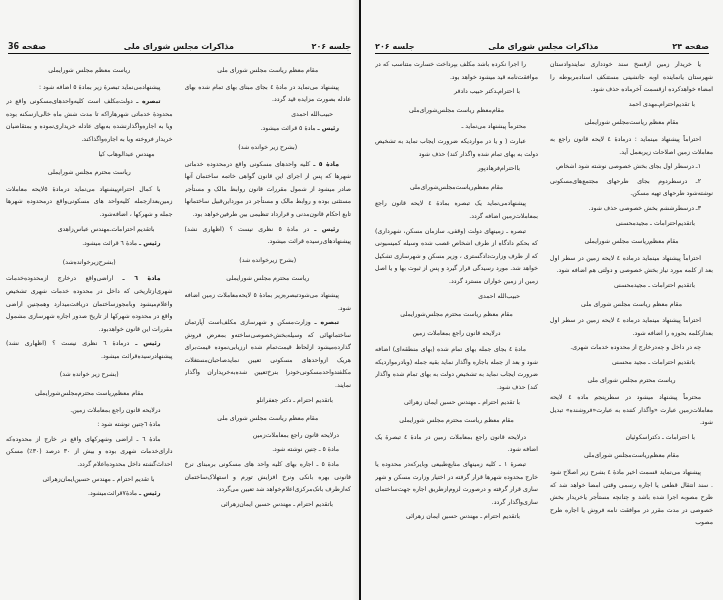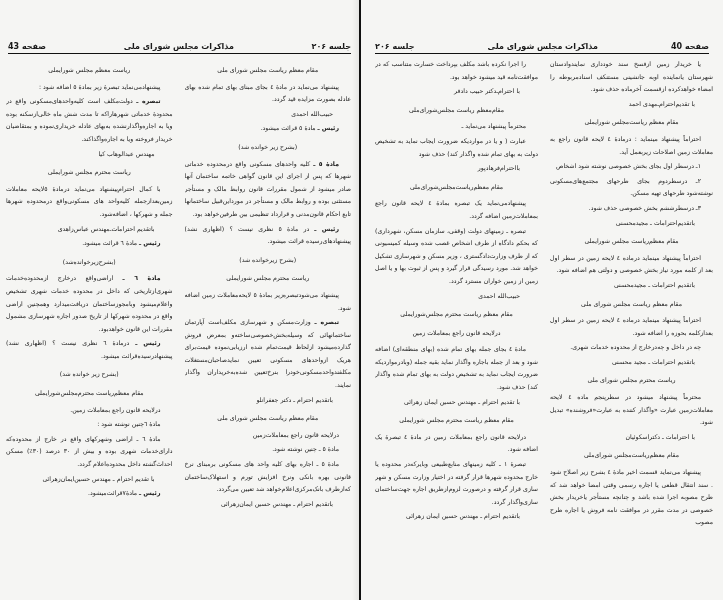--- a/index.html
+++ b/index.html
@@ -49,21 +49,21 @@
 </style>
 </head>
 <body>
 
 <div class="spread">
 
   <div class="page left">
     <div class="running-head">
       <span>جلسه ۲۰۶</span>
       <span>مذاکرات مجلس شورای ملی</span>
-      <span>صفحه 43</span>
+      <span>صفحه 36</span>
     </div>
     <div class="columns">
       <div class="col" id="lp-right">
           <div class="blk head"><span>مقام معظم ریاست مجلس شورای ملی</span></div>
           <div class="blk indent"><span>پیشنهاد می‌نماید در مادهٔ ٤ بجای مبنای بهای تمام شده بهای عادله بصورت مزایده قید گردد.</span></div>
           <div class="blk sig"><span>حبیب‌الله احمدی</span></div>
           <div class="blk indent"><span class="b">رئیس ـ</span> <span>مادهٔ ٥ قرائت میشود.</span></div>
           <div class="blk head"><span>(بشرح زیر خوانده شد)</span></div>
           <div class="blk indent"><span class="b">مادهٔ ٥ ـ</span> <span>کلیه واحدهای مسکونی واقع درمحدوده خدماتی شهرها که پس از اجرای این قانون گواهی خاتمه ساختمان آنها صادر میشود از شمول مقررات قانون روابط مالک و مستأجر مستثنی بوده و روابط مالک و مستأجر در مورداین‌قبیل ساختمانها تابع احکام قانون‌مدنی و قرارداد تنظیمی بین طرفین‌خواهد بود.</span></div>
           <div class="blk indent"><span class="b">رئیس ـ</span> <span>در مادهٔ ٥ نظری نیست ؟ (اظهاری نشد) پیشنهادهای‌رسیده قرائت میشود.</span></div>
@@ -97,21 +97,21 @@
           <div class="blk indent"><span>مادهٔ ٦ ـ اراضی وشهرکهای واقع در خارج از محدوده‌که دارای‌خدمات شهری بوده و بیش از ۳۰ درصد (۳۰٪) مسکن احداث‌گشته داخل محدوده‌اعلام گردد.</span></div>
           <div class="blk sig"><span>با تقدیم احترام ـ مهندس حسین‌ایمان‌زهرائی</span></div>
           <div class="blk indent"><span class="b">رئیس ـ</span> <span>مادهٔ٧قرائت‌میشود.</span></div>
         </div>
     </div>
     <div class="gutter-shadow"></div>
   </div>
 
   <div class="page right">
     <div class="running-head">
-      <span>صفحه 40</span>
+      <span>صفحه ۲۴</span>
       <span>مذاکرات مجلس شورای ملی</span>
       <span>جلسه ۲۰۶</span>
     </div>
     <div class="columns">
       <div class="col" id="rp-right">
           <div class="blk indent"><span>یا خریدار زمین ازفسخ سند خودداری نمایندوادستان شهرستان یانماینده اوبه جانشینی مستنکف اسنادمربوطه را امضاء خواهدکرده ازقسمت آخرماده حذف شود.</span></div>
           <div class="blk sig"><span>با تقدیم‌احترام‌ـ‌مهدی احمد</span></div>
           <div class="blk head"><span>مقام معظم ریاست‌مجلس شورایملی</span></div>
           <div class="blk indent"><span>احتراماً پیشنهاد مینماید : درمادهٔ ٤ لایحه قانون راجع به معاملات زمین اصلاحات زیربعمل آید.</span></div>
           <div class="blk indent"><span>۱ـ درسطر اول بجای بخش خصوصی نوشته شود اشخاص</span></div>

